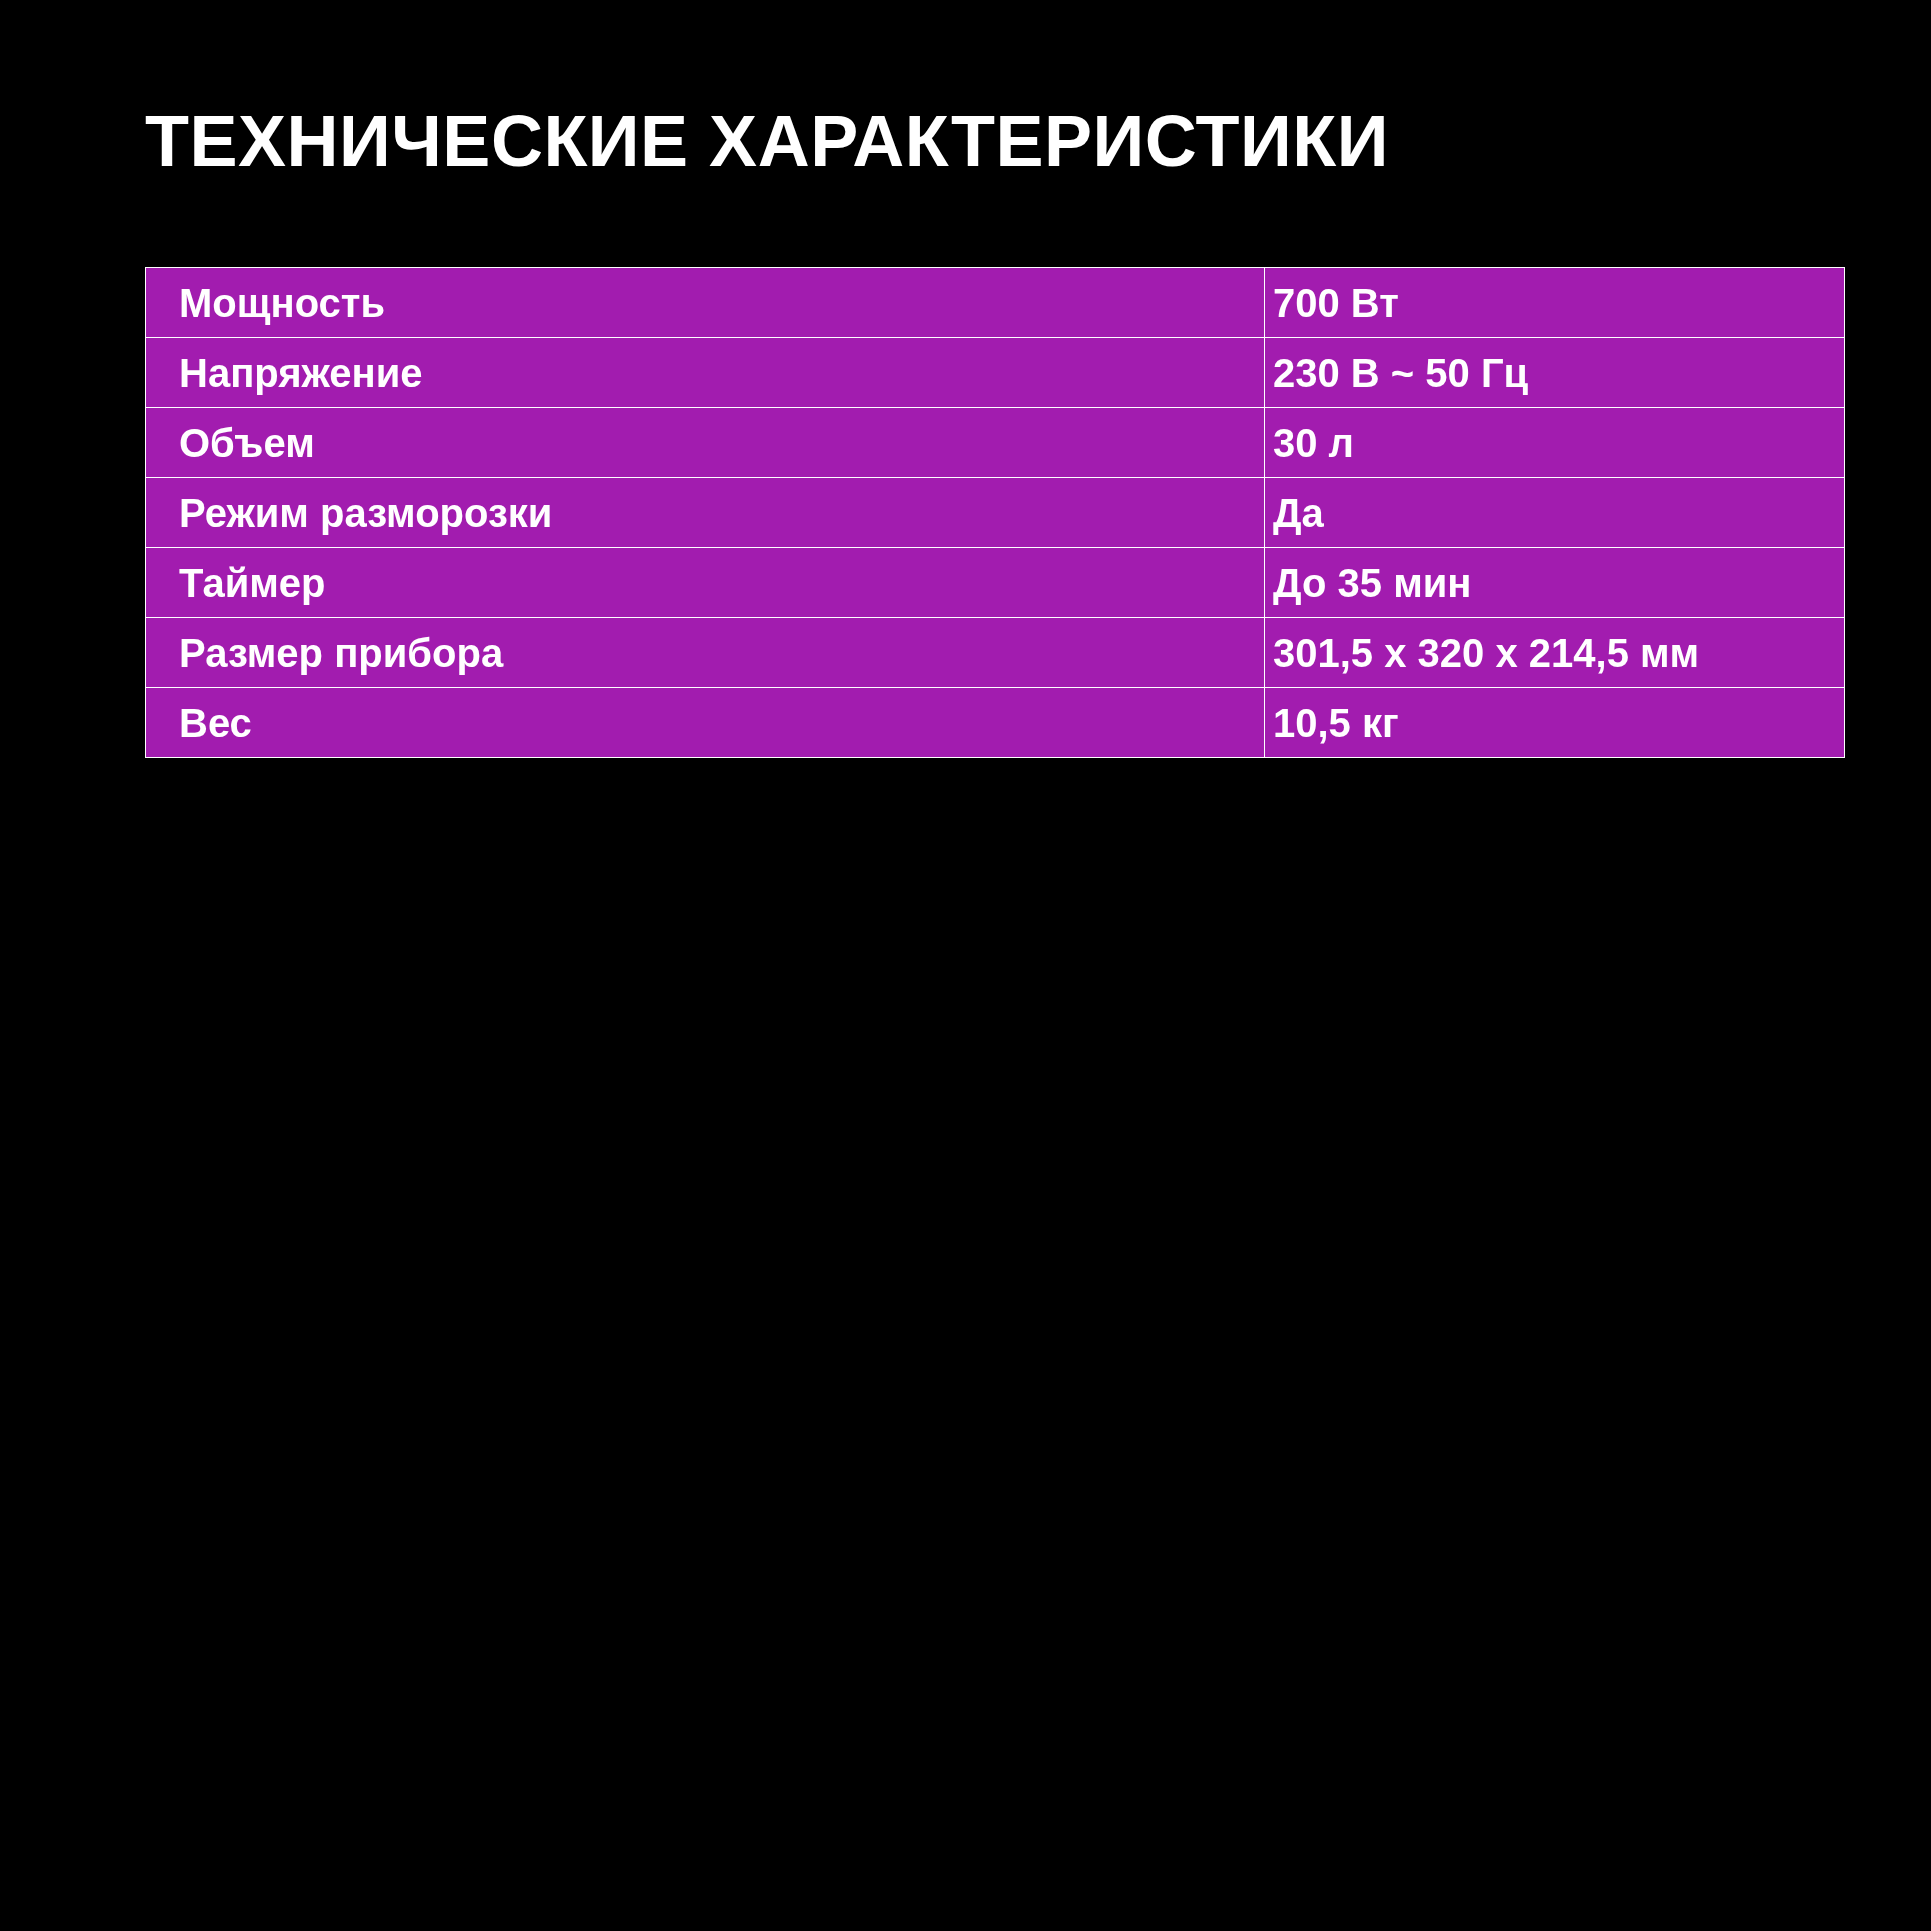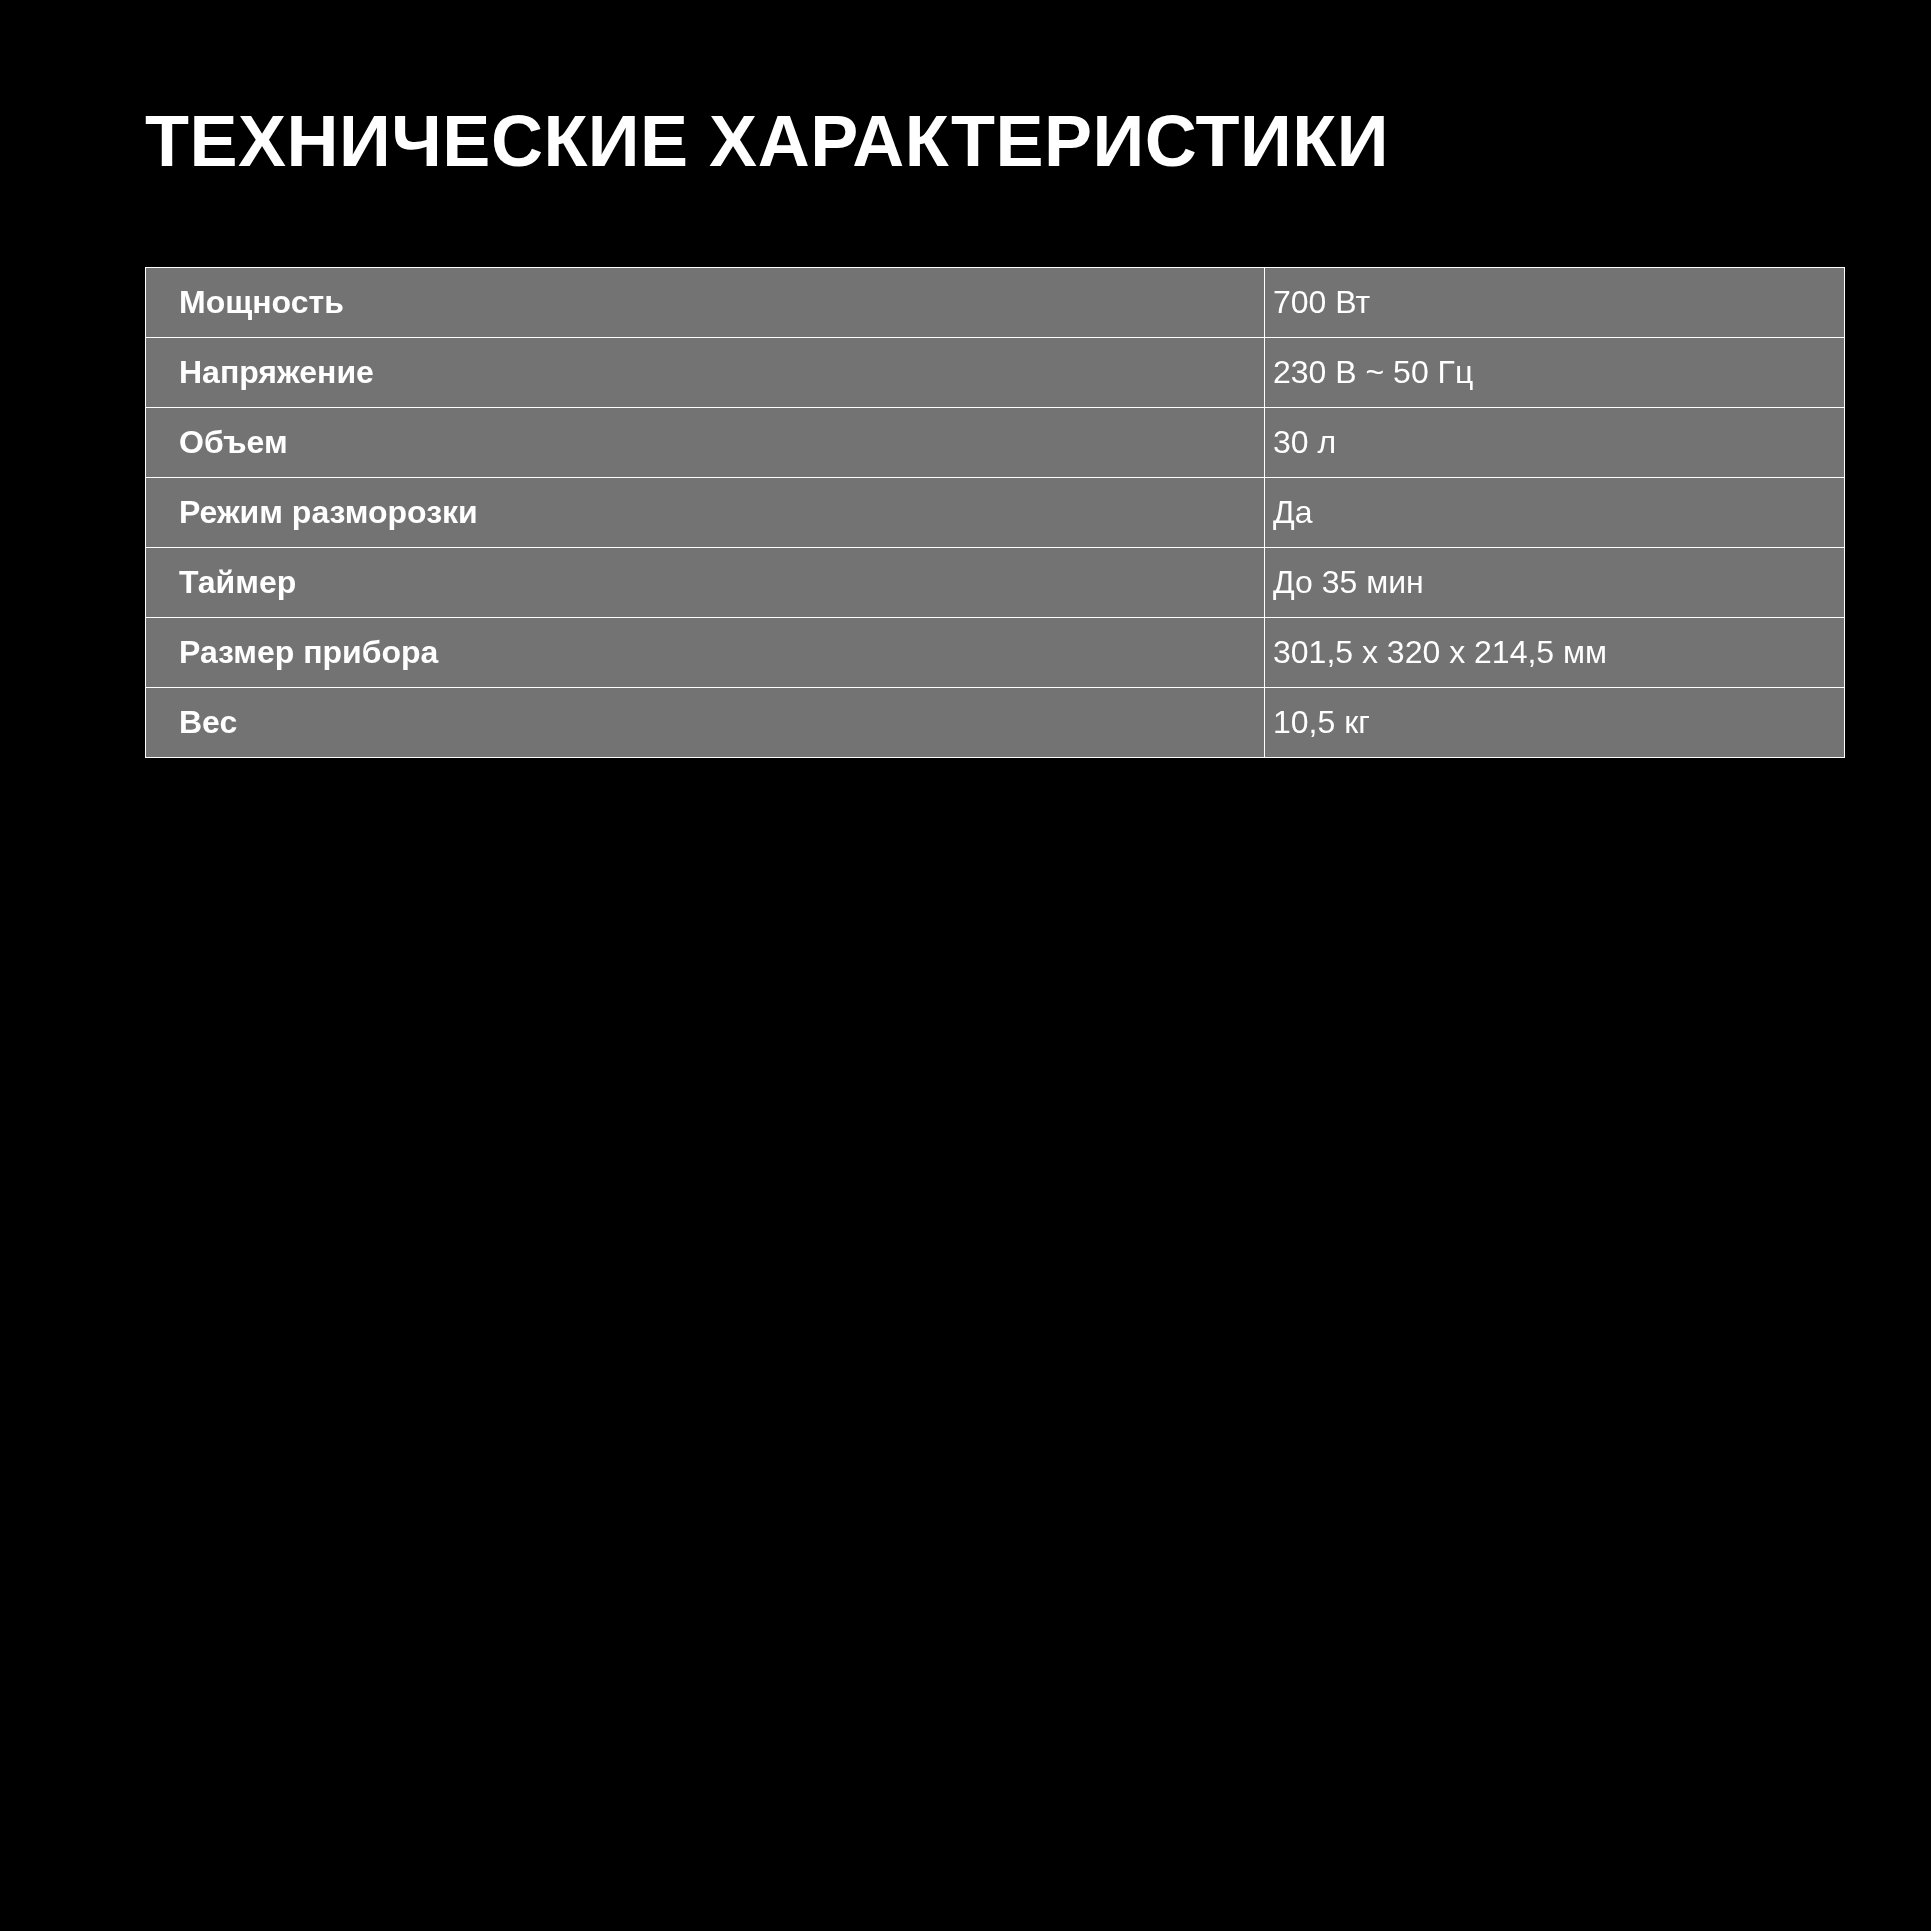--- a/index.html
+++ b/index.html
@@ -40,32 +40,32 @@
     border-collapse: collapse;
     table-layout: fixed;
   }
   .spec-table tr {
     height: 70px;
   }
   .spec-table td {
     border: 1px solid #ffffff;
     padding: 0 0 0 33px;
     vertical-align: middle;
-    font-size: 32px;
+    font-size: 40px;
     color: #ffffff;
     line-height: 1.2;
-    background: #737373;
+    background: #a21caf;
   }
   .spec-table td.param {
     width: 1085px;
     font-weight: bold;
   }
   .spec-table td.value {
     width: 571px;
-    font-weight: normal;
+    font-weight: bold;
     padding-left: 8px;
   }
 </style>
 </head>
 <body>
 
 <div class="page">
 
   <div class="spec-title">ТЕХНИЧЕСКИЕ ХАРАКТЕРИСТИКИ</div>
 

